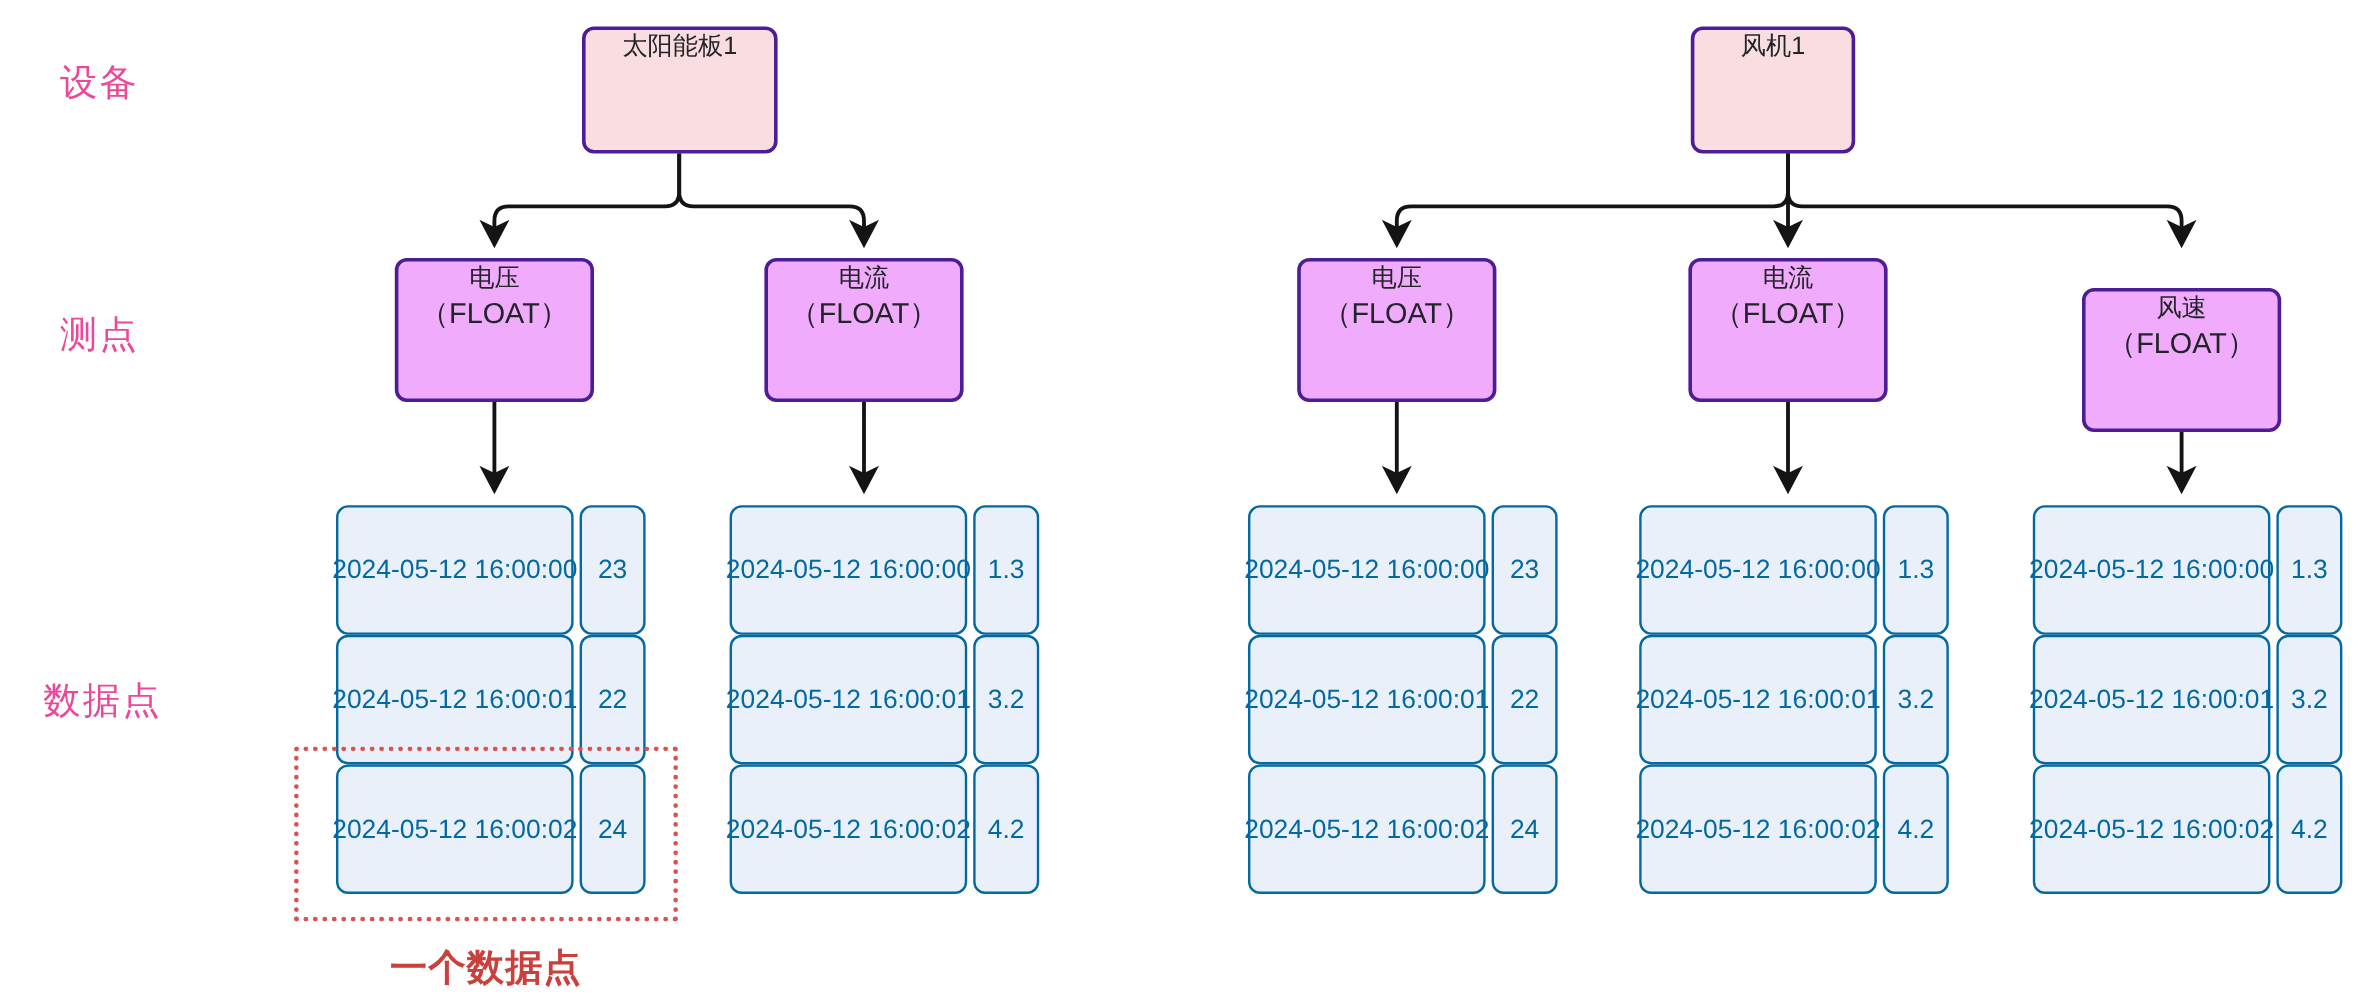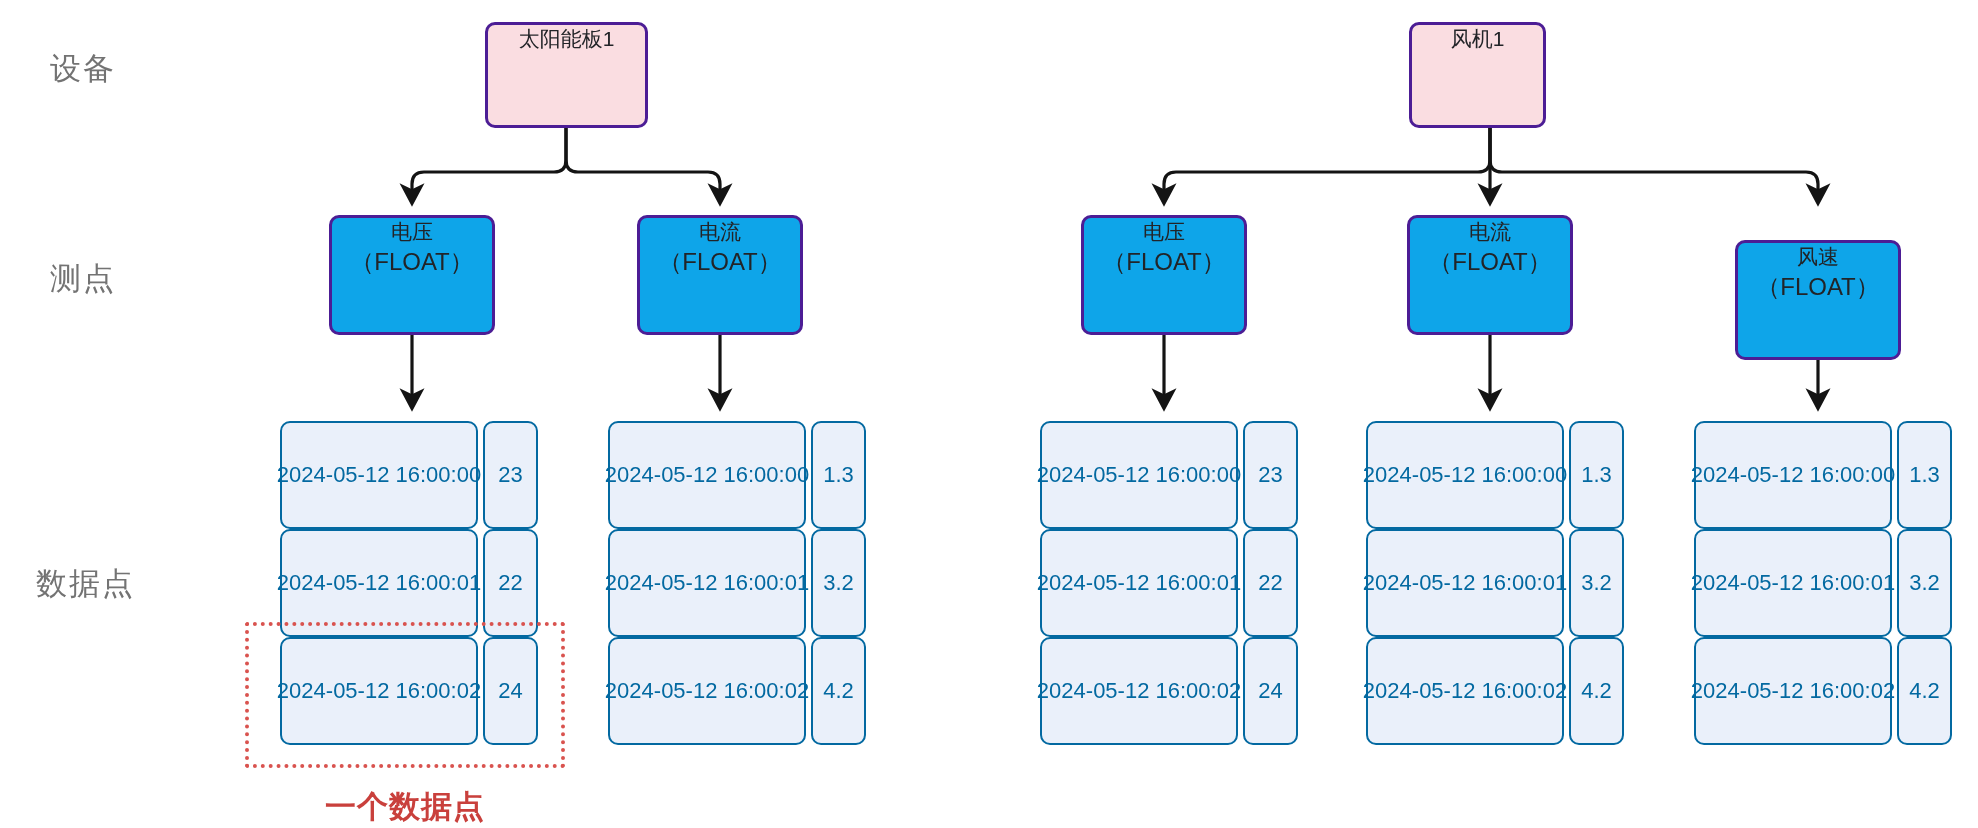--- a/index.html
+++ b/index.html
@@ -22,21 +22,21 @@
     position: absolute;
     left: 0; top: 0;
     width: 1978px;
     height: 828px;
     pointer-events: none;
   }
   .row-label {
     position: absolute;
     font-size: 31px;
     letter-spacing: 2px;
-    color: #737373;
+    color: #ec4899;
     white-space: nowrap;
     font-family: Liberation Mono, monospace;
   }
   .node {
     position: absolute;
     box-sizing: border-box;
     border: 3px solid #4c1d95;
     border-radius: 10px;
     display: flex;
     flex-direction: column;
@@ -44,21 +44,21 @@
     justify-content: flex-start;
     text-align: center;
     line-height: 1.35;
   }
   .device-node {
     background: #fadde1;
     font-size: 21px;
     color: #222428;
   }
   .measure-node {
-    background: #0ea5e9;
+    background: #f0abfc;
     font-size: 21px;
     color: #222428;
   }
   .measure-node .mn-type {
     font-size: 24px;
   }
   .cell {
     position: absolute;
     box-sizing: border-box;
     border: 2px solid #0369a1;

